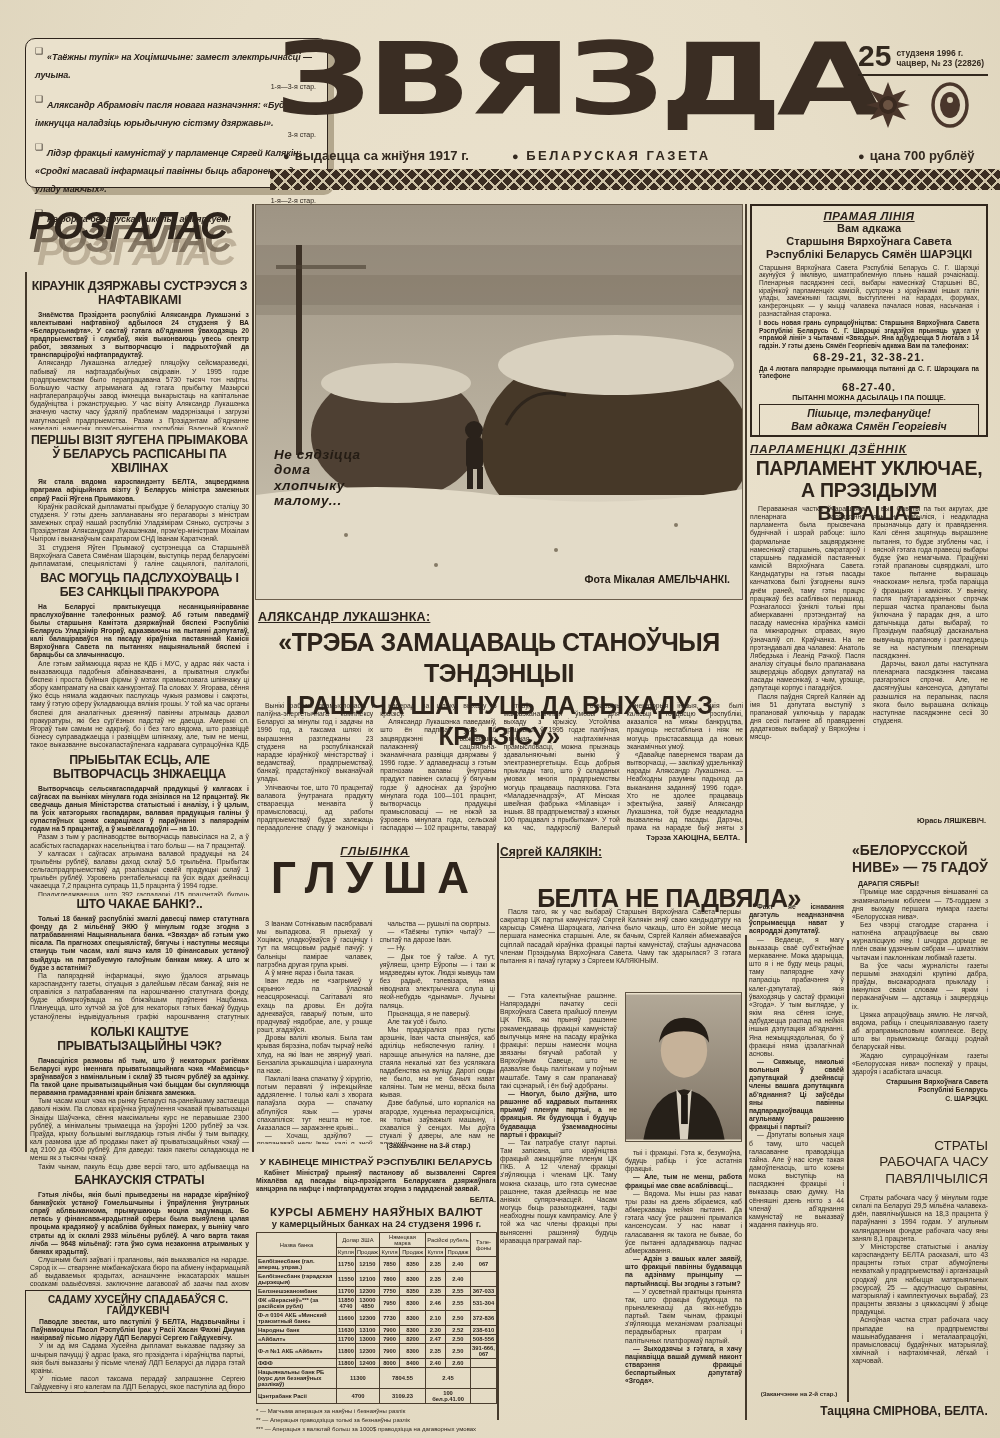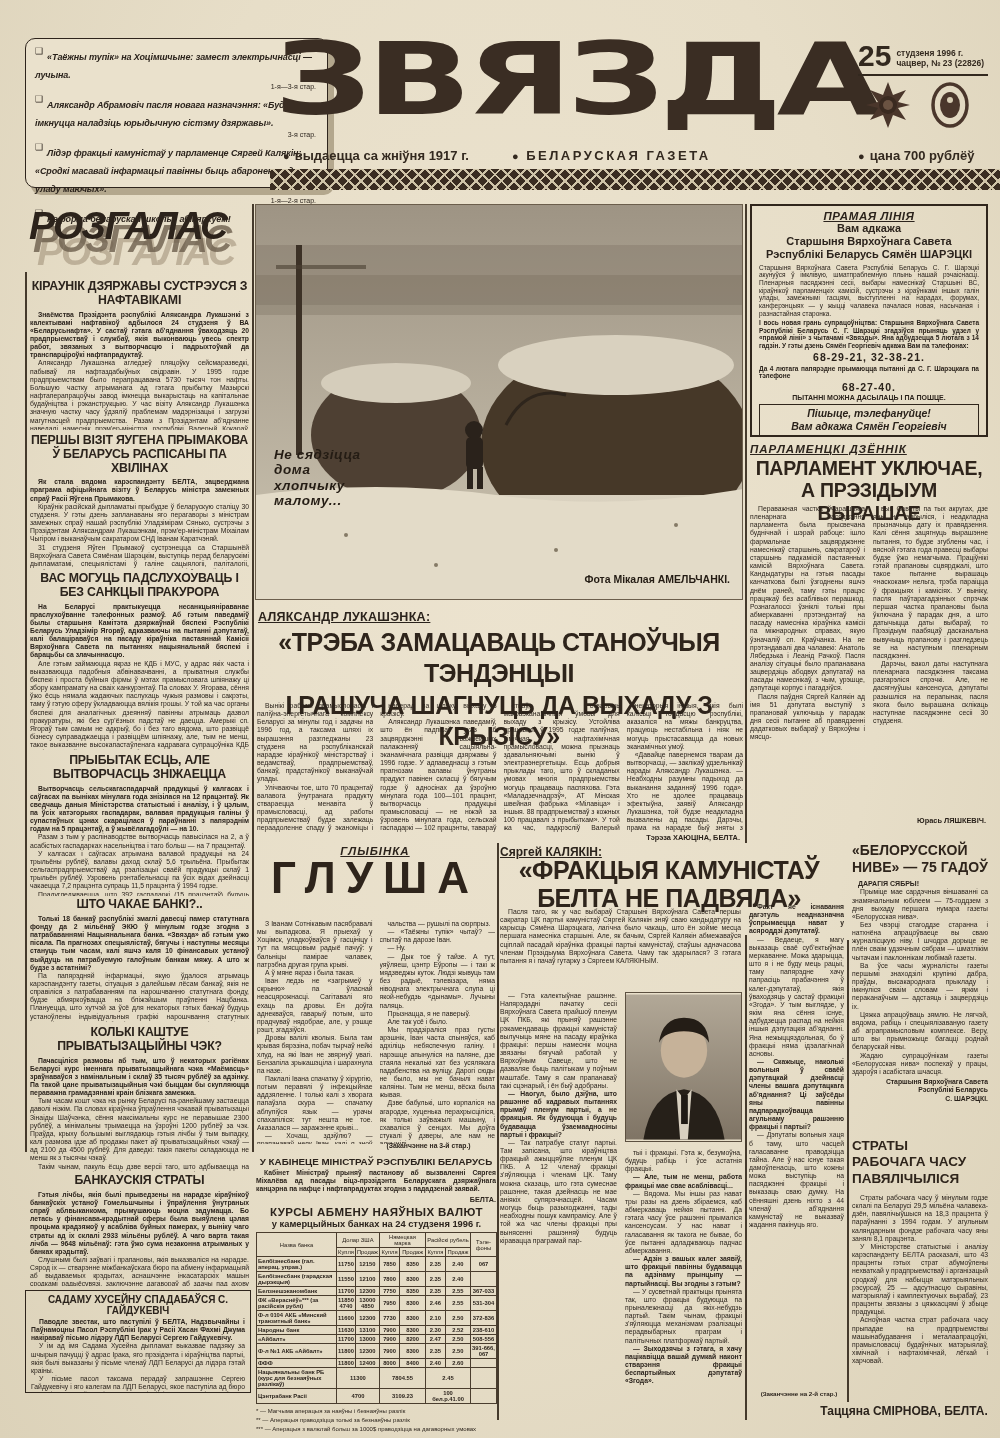--- a/index.html
+++ b/index.html
@@ -101,21 +101,21 @@
   #parl-kicker{left:750px;top:443px;width:238px;}
   #parl-head{left:750px;top:457px;width:238px;text-align:center;font-size:19.5px;font-weight:900;line-height:1.15;letter-spacing:-.3px;color:#2e241b}
   #parl-cols{left:750px;top:505px;width:238px;height:308px;display:flex;gap:8px;overflow:hidden}
   #parl-cols .col{flex:1;overflow:hidden}
   #parl-byline{left:850px;top:816px;width:136px;text-align:right;font-weight:bold;font-size:7.4px}
   
   #niva-title{left:852px;top:842px;width:136px;text-align:left;font-size:14px;font-weight:900;line-height:1.2;color:#2e241b}
   #niva-body{left:852px;top:880px;width:136px;height:254px;overflow:hidden}
   #niva-body .sal{font-size:7px;font-weight:bold;text-indent:6px}
   .sig{font-size:6.8px;font-weight:bold;text-align:right;line-height:1.25;margin-top:2px}
-  #losses-title{left:852px;top:1138px;width:136px;text-align:left;font-size:13.5px;font-weight:700;line-height:1.22;color:#2e241b}
+  #losses-title{left:852px;top:1138px;width:136px;text-align:right;font-size:13.5px;font-weight:400;line-height:1.22;color:#2e241b}
   #losses-body{left:852px;top:1194px;width:136px;height:206px;overflow:hidden}
   #losses-byline{left:820px;top:1404px;width:168px;text-align:center;font-weight:bold;font-size:12px}
 </style>
 </head>
 <body>
 
 <div class="abs" id="briefs">
     <div class="brief-item"><span class="sq">❑</span><span class="btx">«Таёжны тупік» на Хоцімшчыне: замест электрычнасці — лучына.</span><div class="bpg">1-я—3-я стар.</div></div>
     <div class="brief-item"><span class="sq">❑</span><span class="btx">Аляксандр Абрамовіч пасля новага назначэння: «Буду імкнуцца наладзіць юрыдычную сістэму дзяржавы».</span><div class="bpg">3-я стар.</div></div>
     <div class="brief-item"><span class="sq">❑</span><span class="btx">Лідэр фракцыі камуністаў у парламенце Сяргей Калякін: «Сродкі масавай інфармацыі павінны быць абаронены ад уладу маючых».</span><div class="bpg">1-я—2-я стар.</div></div>
@@ -482,21 +482,21 @@
   </table>
   <div id="footnotes">
       <div class="fnote">*  — Магчыма аперацыя за наяўны і безнаяўны разлік</div>
       <div class="fnote">** — Аперацыя праводзіцца толькі за безнаяўны разлік</div>
       <div class="fnote">*** — Аперацыя з валютай больш за 1000$ праводзіцца на дагаворных умовах</div>
     </div>
 </div>
 
 <div class="abs" id="kal-kicker">Сяргей КАЛЯКІН:</div>
 <div class="abs" id="kal-head">
-  <span>«ФРАКЦЫЯ КАМУНІСТАЎ</span><br>
+  <br>
   <span>БЕЛТА НЕ ПАДВЯЛА»</span>
 </div>
 <div class="abs bt" id="kal-lead">
     <p>Пасля таго, як у час выбараў Старшыні Вярхоўнага Савета першы сакратар ЦК партыі камуністаў Сяргей Калякін зняў сваю кандыдатуру на карысць Сямёна Шарэцкага, лагічна было чакаць, што ён зойме месца першага намесніка старшыні. Але, як бачым, Сяргей Калякін абмежаваўся сціплай пасадай кіраўніка фракцыі партыі камуністаў, стаўшы адначасова членам Прэзідыума Вярхоўнага Савета. Чаму так здарылася? З гэтага пытання я і пачаў гутарку з Сяргеем КАЛЯКІНЫМ.</p>
   </div>
 <div class="abs" id="kal-cols">
   <div class="col bt">
       <p>— Гэта калектыўнае рашэнне. Напярэдадні пачатку сесіі Вярхоўнага Савета прайшоў пленум ЦК ПКБ, які прыняў рашэнне рэкамендаваць фракцыі камуністаў вылучыць мяне на пасаду кіраўніка фракцыі: першы намеснік моцна звязаны бягучай работай у Вярхоўным Савеце, што не дазваляе быць палітыкам у поўным маштабе. Таму я сам прапанаваў такі сцэнарый, і ён быў адобраны.</p>
       <p class="bq">— Наогул, было дзіўна, што рашэнне аб кадравых пытаннях прымаў пленум партыі, а не фракцыя. Як будуюцца і будуць будавацца ўзаемаадносіны партыі і фракцыі?</p>
       <p>— Так патрабуе статут партыі. Там запісана, што кіраўніцтва фракцый ажыццяўляе пленум ЦК ПКБ. А 12 членаў фракцыі з'яўляюцца і членамі ЦК. Таму можна сказаць, што гэта сумеснае рашэнне, такая дзейнасць не мае аніякіх супярэчнасцей. Часам могуць быць разыходжанні, тады неабходны пошук кампрамісу. Але ў той жа час члены фракцыі пры вынясенні рашэнняў будуць кіравацца праграмай пар-</p>

